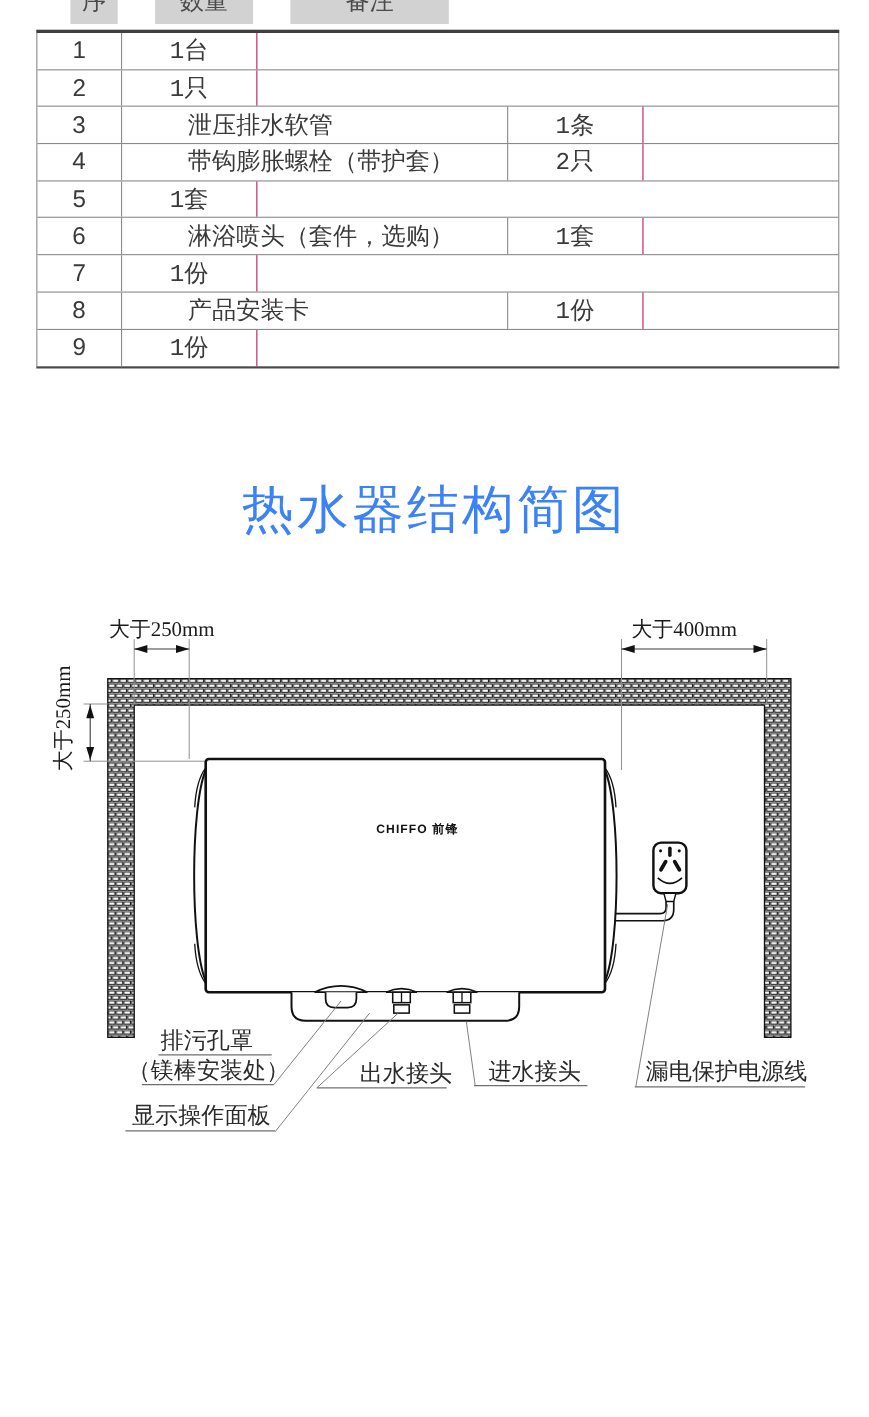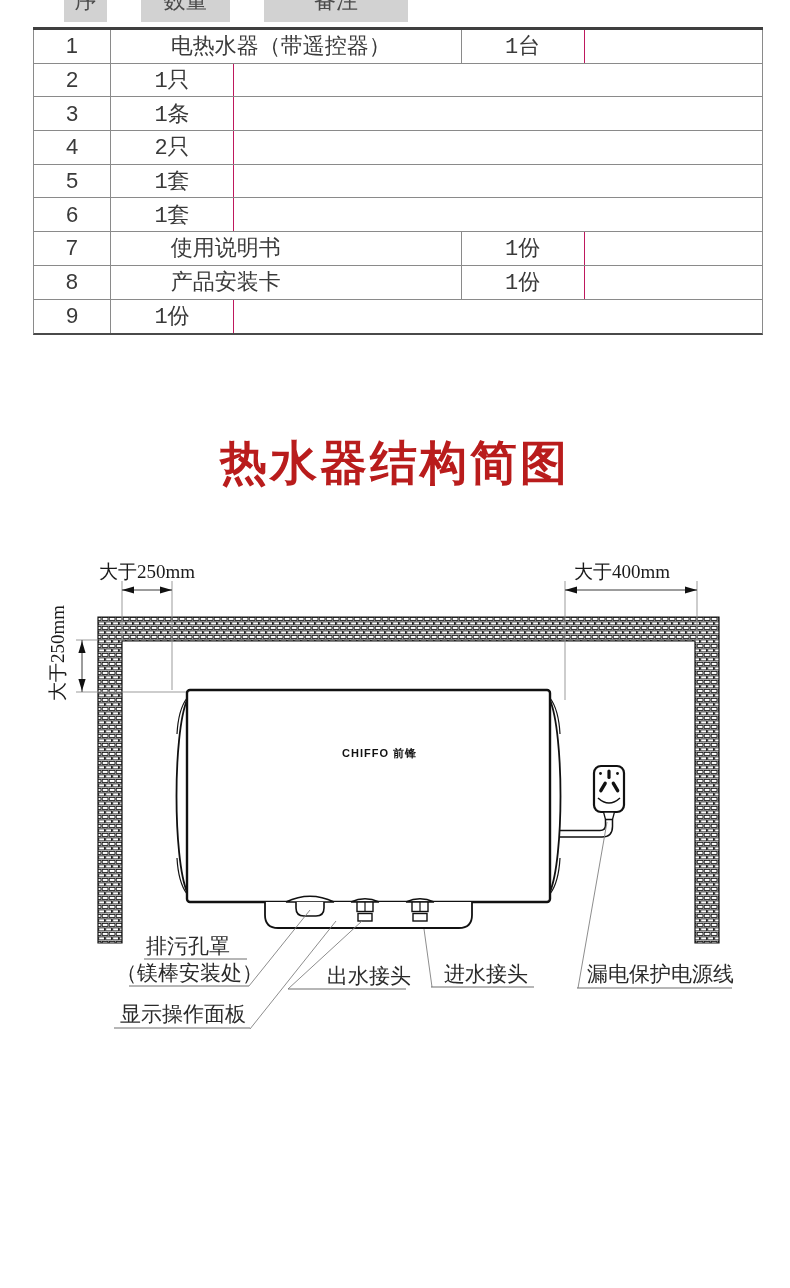--- a/index.html
+++ b/index.html
@@ -52,23 +52,23 @@
   .cell-name { padding-left: 60px; border-right: 1px solid #8a8a8a; }
   .cell-qty { justify-content: center; border-right: 1px solid #be185d; font-family: Liberation Mono, monospace; }
   .cell-note { }
 
   
   .section-title {
     position: absolute;
     left: 0; top: 432px; width: 100%;
     text-align: center;
     font-size: 47px;
-    font-weight: bold;
+    font-weight: normal;
     letter-spacing: 3px;
-    color: #b91c1c;
+    color: #3b82f6;
   }
 
   
   .diagram-svg { position: absolute; left: 0; top: 0; width: 790px; height: 1288px; }
   .lbl {
     font-family: "Liberation Serif", serif;
     font-size: 21px;
     fill: #2a2a2a;
   }
   .dimtxt {
@@ -101,52 +101,53 @@
           <div class="hdr-fill"><span>数量</span></div>
         </div>
       <div class="hdr-cell c4">
           <div class="hdr-fill"><span>备注</span></div>
         </div>
     </div>
     <div class="tbl-header-rule"></div>
     <div class="tbl-body">
       <div class="tbl-row">
         <div class="cell cell-no c1">1</div>
-        <div class="cell cell-name c2">电热水器（带遥控器）</div>
         <div class="cell cell-qty c3">1台</div>
         <div class="cell cell-note c4"></div>
       </div>
       <div class="tbl-row">
         <div class="cell cell-no c1">2</div>
         <div class="cell cell-qty c3">1只</div>
         <div class="cell cell-note c4"></div>
       </div>
       <div class="tbl-row">
         <div class="cell cell-no c1">3</div>
+        <div class="cell cell-name c2">泄压排水软管</div>
         <div class="cell cell-qty c3">1条</div>
         <div class="cell cell-note c4"></div>
       </div>
       <div class="tbl-row">
         <div class="cell cell-no c1">4</div>
+        <div class="cell cell-name c2">带钩膨胀螺栓（带护套）</div>
         <div class="cell cell-qty c3">2只</div>
         <div class="cell cell-note c4"></div>
       </div>
       <div class="tbl-row">
         <div class="cell cell-no c1">5</div>
         <div class="cell cell-qty c3">1套</div>
         <div class="cell cell-note c4"></div>
       </div>
       <div class="tbl-row">
         <div class="cell cell-no c1">6</div>
+        <div class="cell cell-name c2">淋浴喷头（套件，选购）</div>
         <div class="cell cell-qty c3">1套</div>
         <div class="cell cell-note c4"></div>
       </div>
       <div class="tbl-row">
         <div class="cell cell-no c1">7</div>
-        <div class="cell cell-name c2">使用说明书</div>
         <div class="cell cell-qty c3">1份</div>
         <div class="cell cell-note c4"></div>
       </div>
       <div class="tbl-row">
         <div class="cell cell-no c1">8</div>
         <div class="cell cell-name c2">产品安装卡</div>
         <div class="cell cell-qty c3">1份</div>
         <div class="cell cell-note c4"></div>
       </div>
       <div class="tbl-row">

